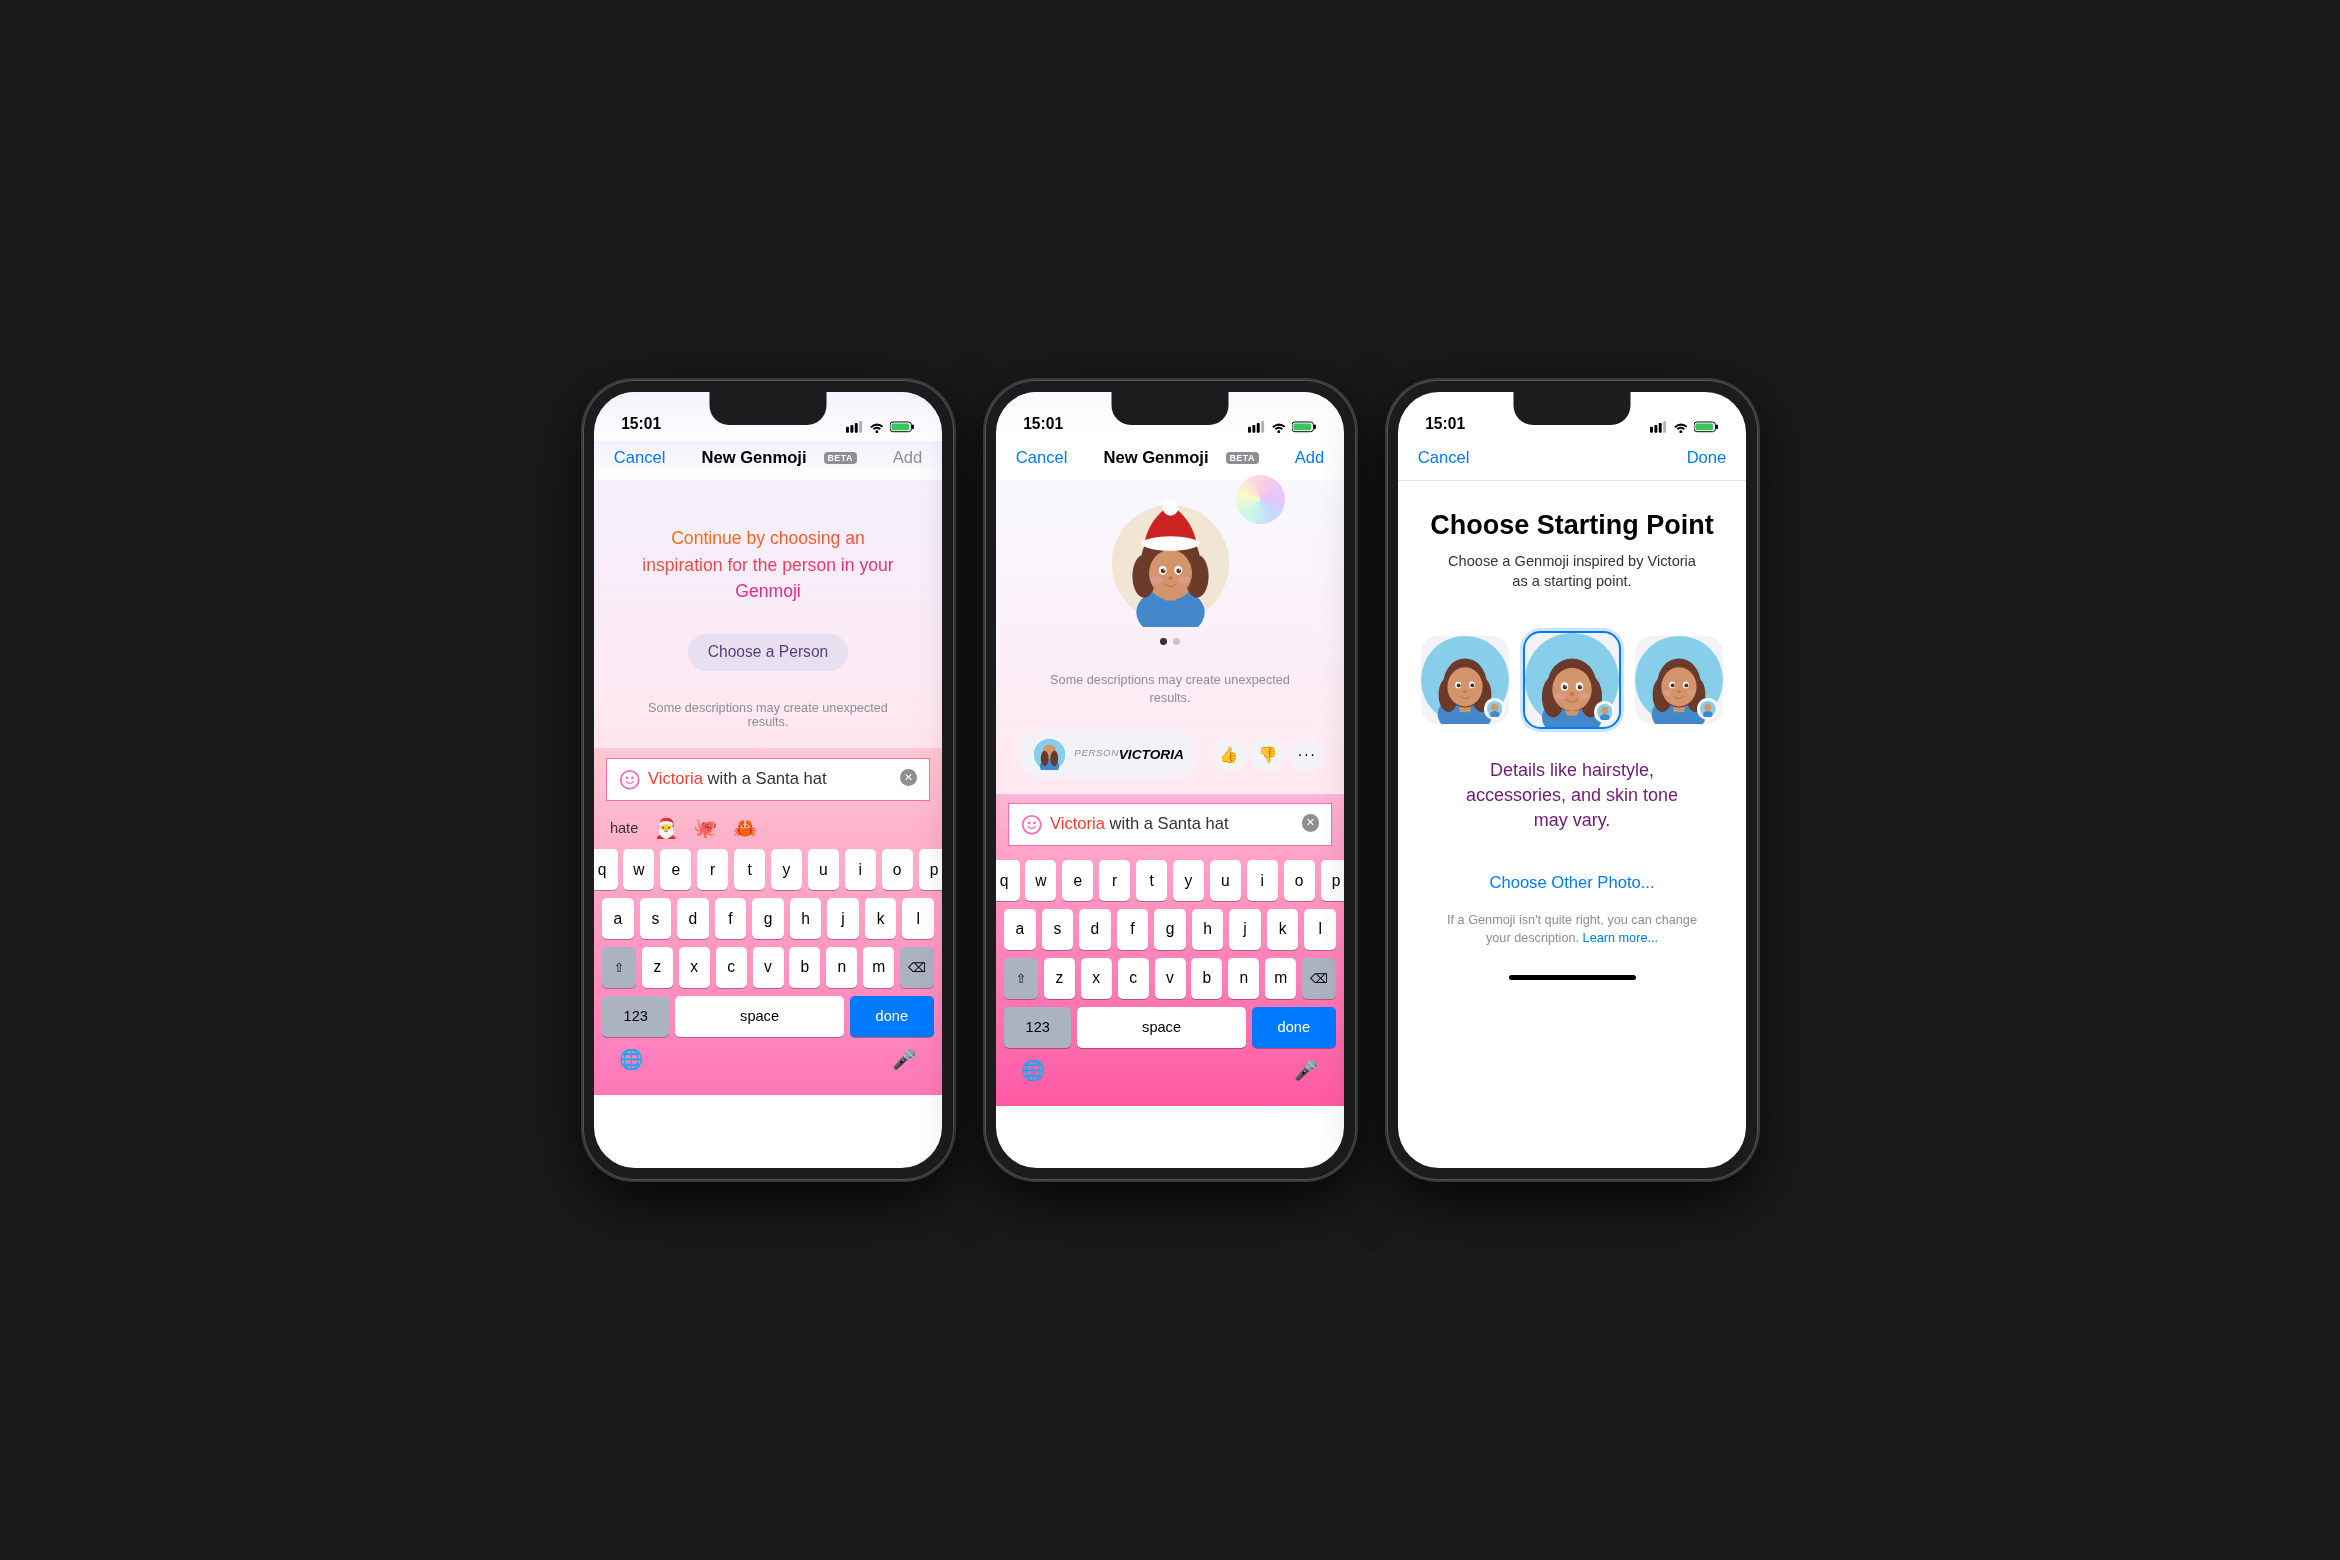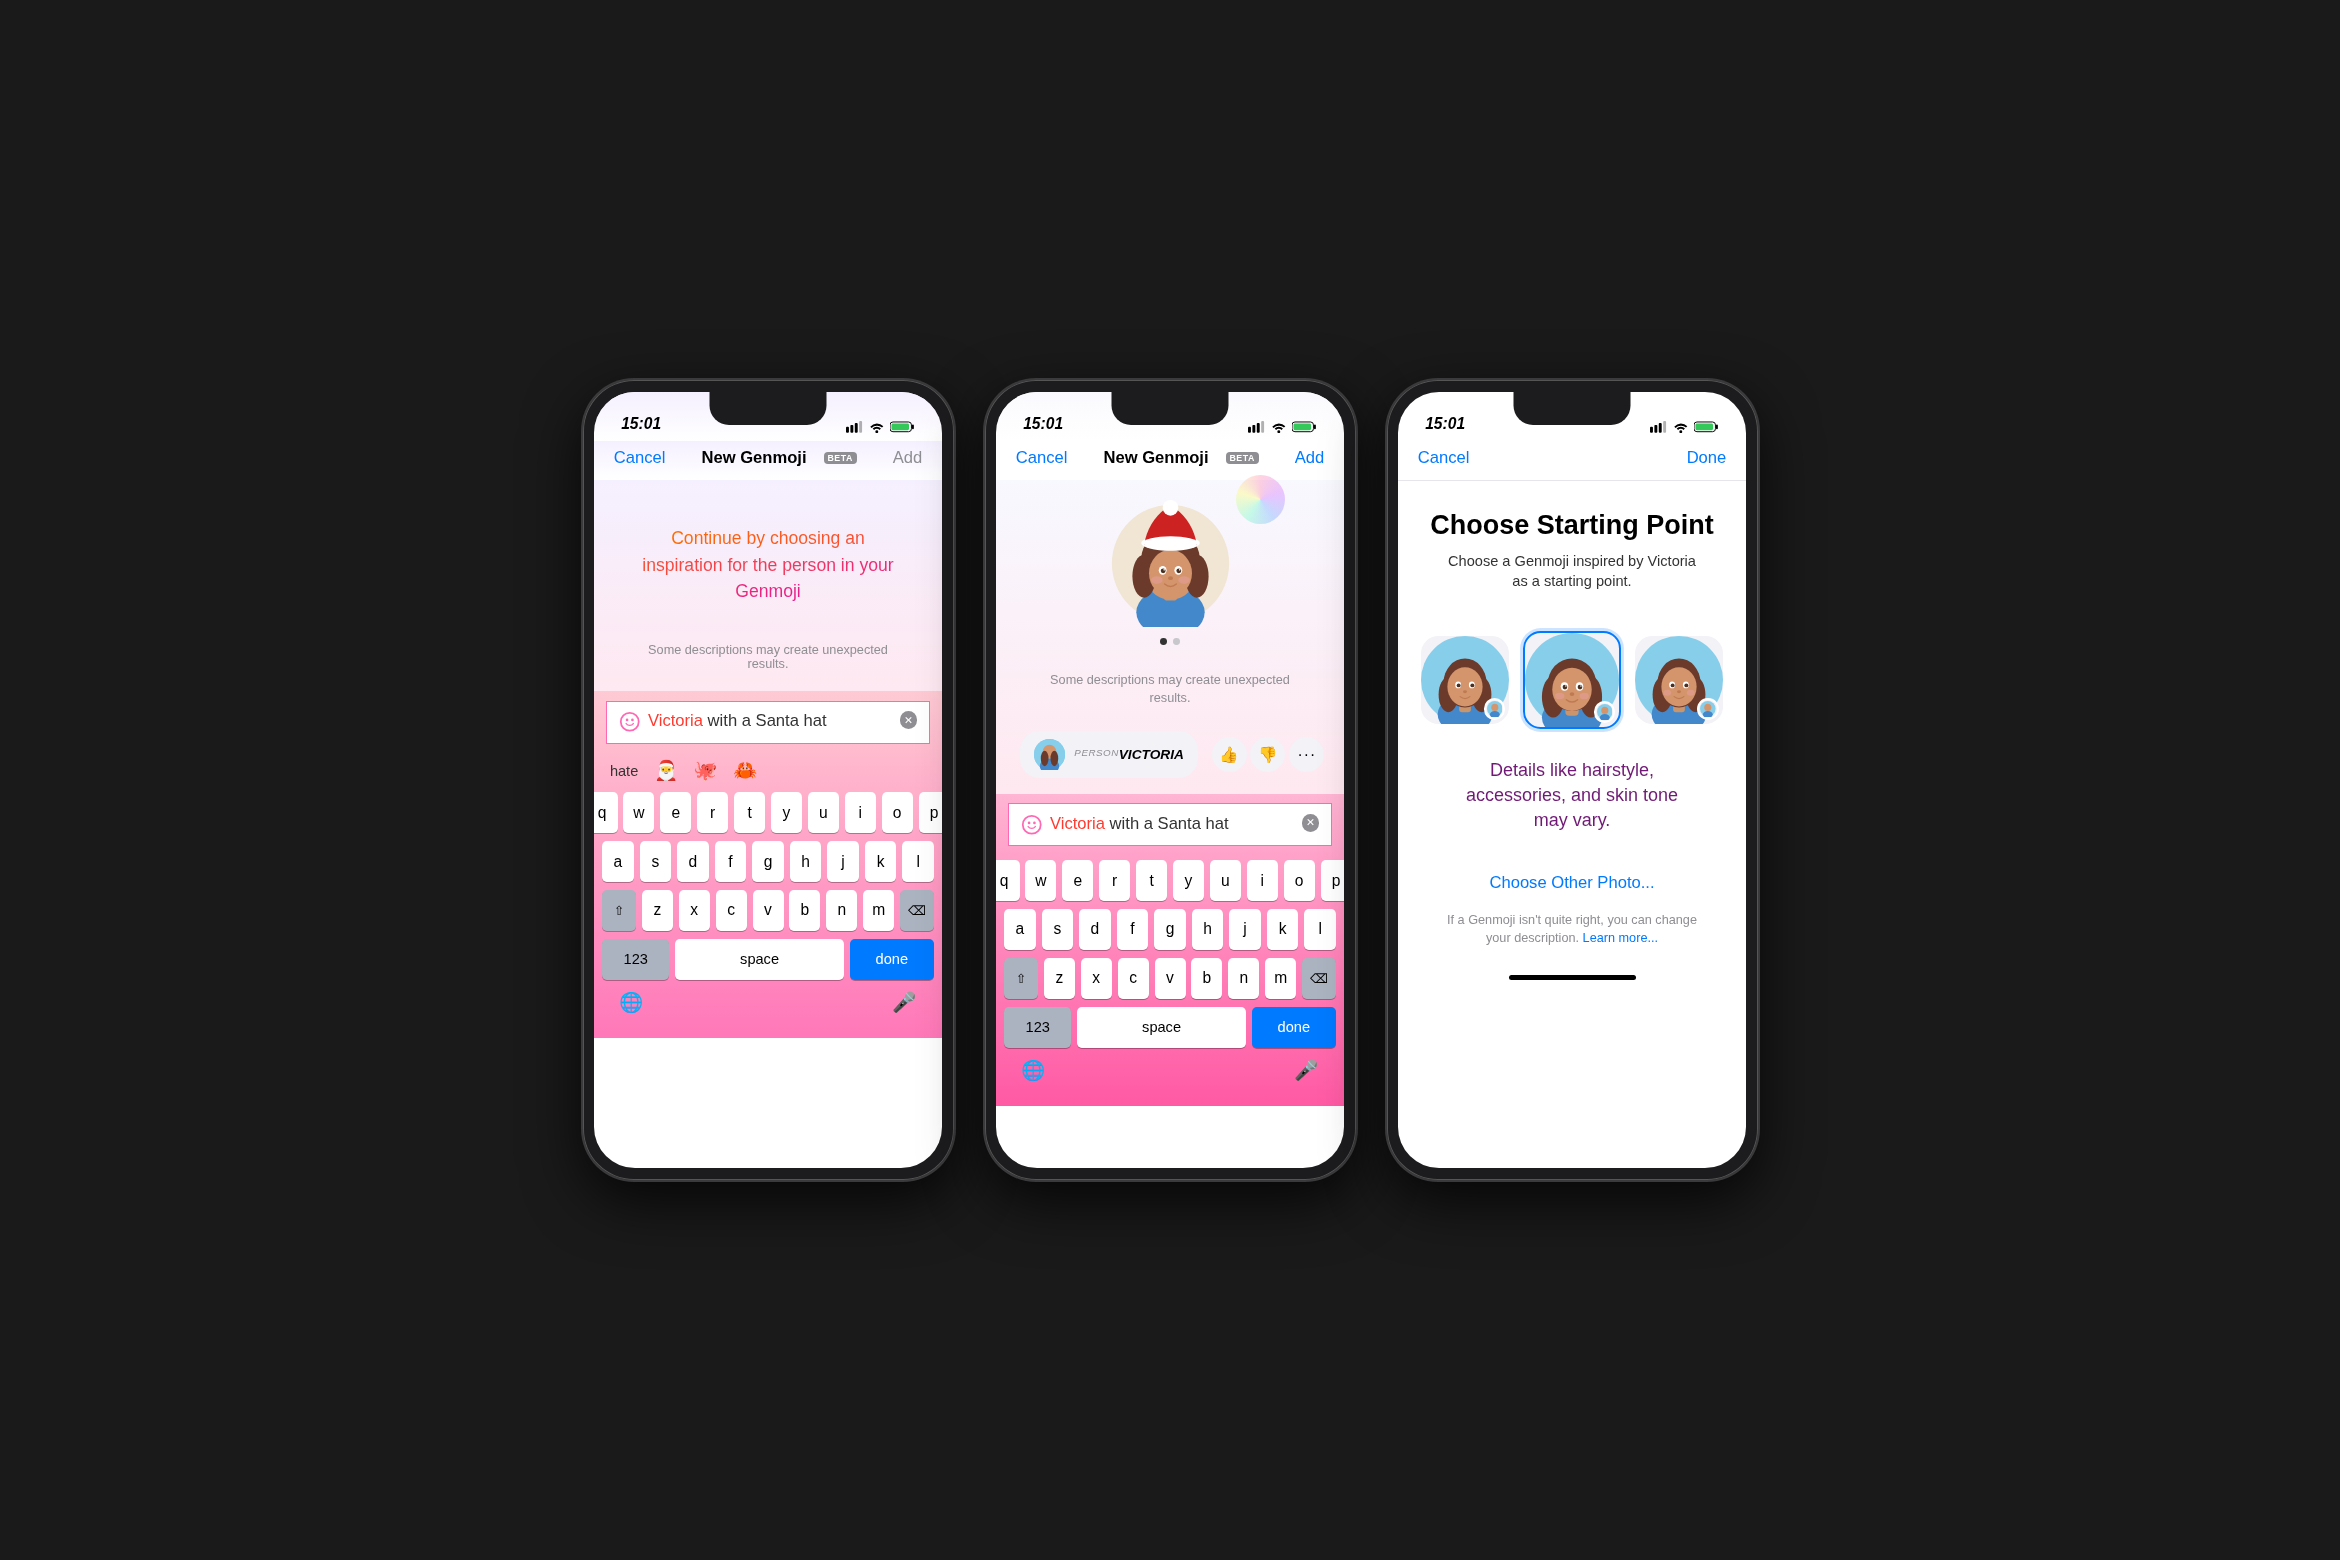--- a/index.html
+++ b/index.html
@@ -50,21 +50,21 @@
       display: flex;
       align-items: flex-end;
       justify-content: space-between;
       padding: 0 27px 7.8px;
       font-size: 14.6px;
       font-weight: 600;
       position: relative;
       z-index: 10;
       background: transparent;
     }
-    .status-bar .time { font-size: 15.6px; font-weight: 600; font-style: italic; }
+    .status-bar .time { font-size: 15.6px; font-weight: 600; }
     .status-icons { display: flex; align-items: center; gap: 5.9px; }
     .status-icons svg { fill: currentColor; }
 
     
     .nav-bar {
       display: flex;
       align-items: center;
       justify-content: space-between;
       padding: 7.8px 19.5px 11.7px;
       border-bottom: 0.5px solid #e5e5ea;
@@ -432,20 +432,23 @@
         <span class="nav-title">
           <span>New Genmoji</span>
           <span class="beta-badge">BETA</span>
         </span>
         <span class="nav-add">Add</span>
       </div>
 
       <div class="phone1-content">
         <div class="inspiration-text">
           <span class="colored">Continue by choosing an inspiration for the person in your Genmoji</span>
+        </div>
+        <div style="text-align:center">
+          <div class="choose-person-btn">Choose a Person</div>
         </div>
         <div style="flex:1"></div>
         <div class="unexpected-results">Some descriptions may create unexpected results.</div>
 
         <div class="keyboard-area">
           <div class="text-input-row">
             <div class="genmoji-icon">
               <svg viewBox="0 0 24 24" fill="none" xmlns="http://www.w3.org/2000/svg">
                 <circle cx="12" cy="12" r="10" stroke="#ff69b4" stroke-width="2"></circle>
                 <path d="M8 14s1.5 2 4 2 4-2 4-2" stroke="#ff69b4" stroke-width="1.5" stroke-linecap="round"></path>

